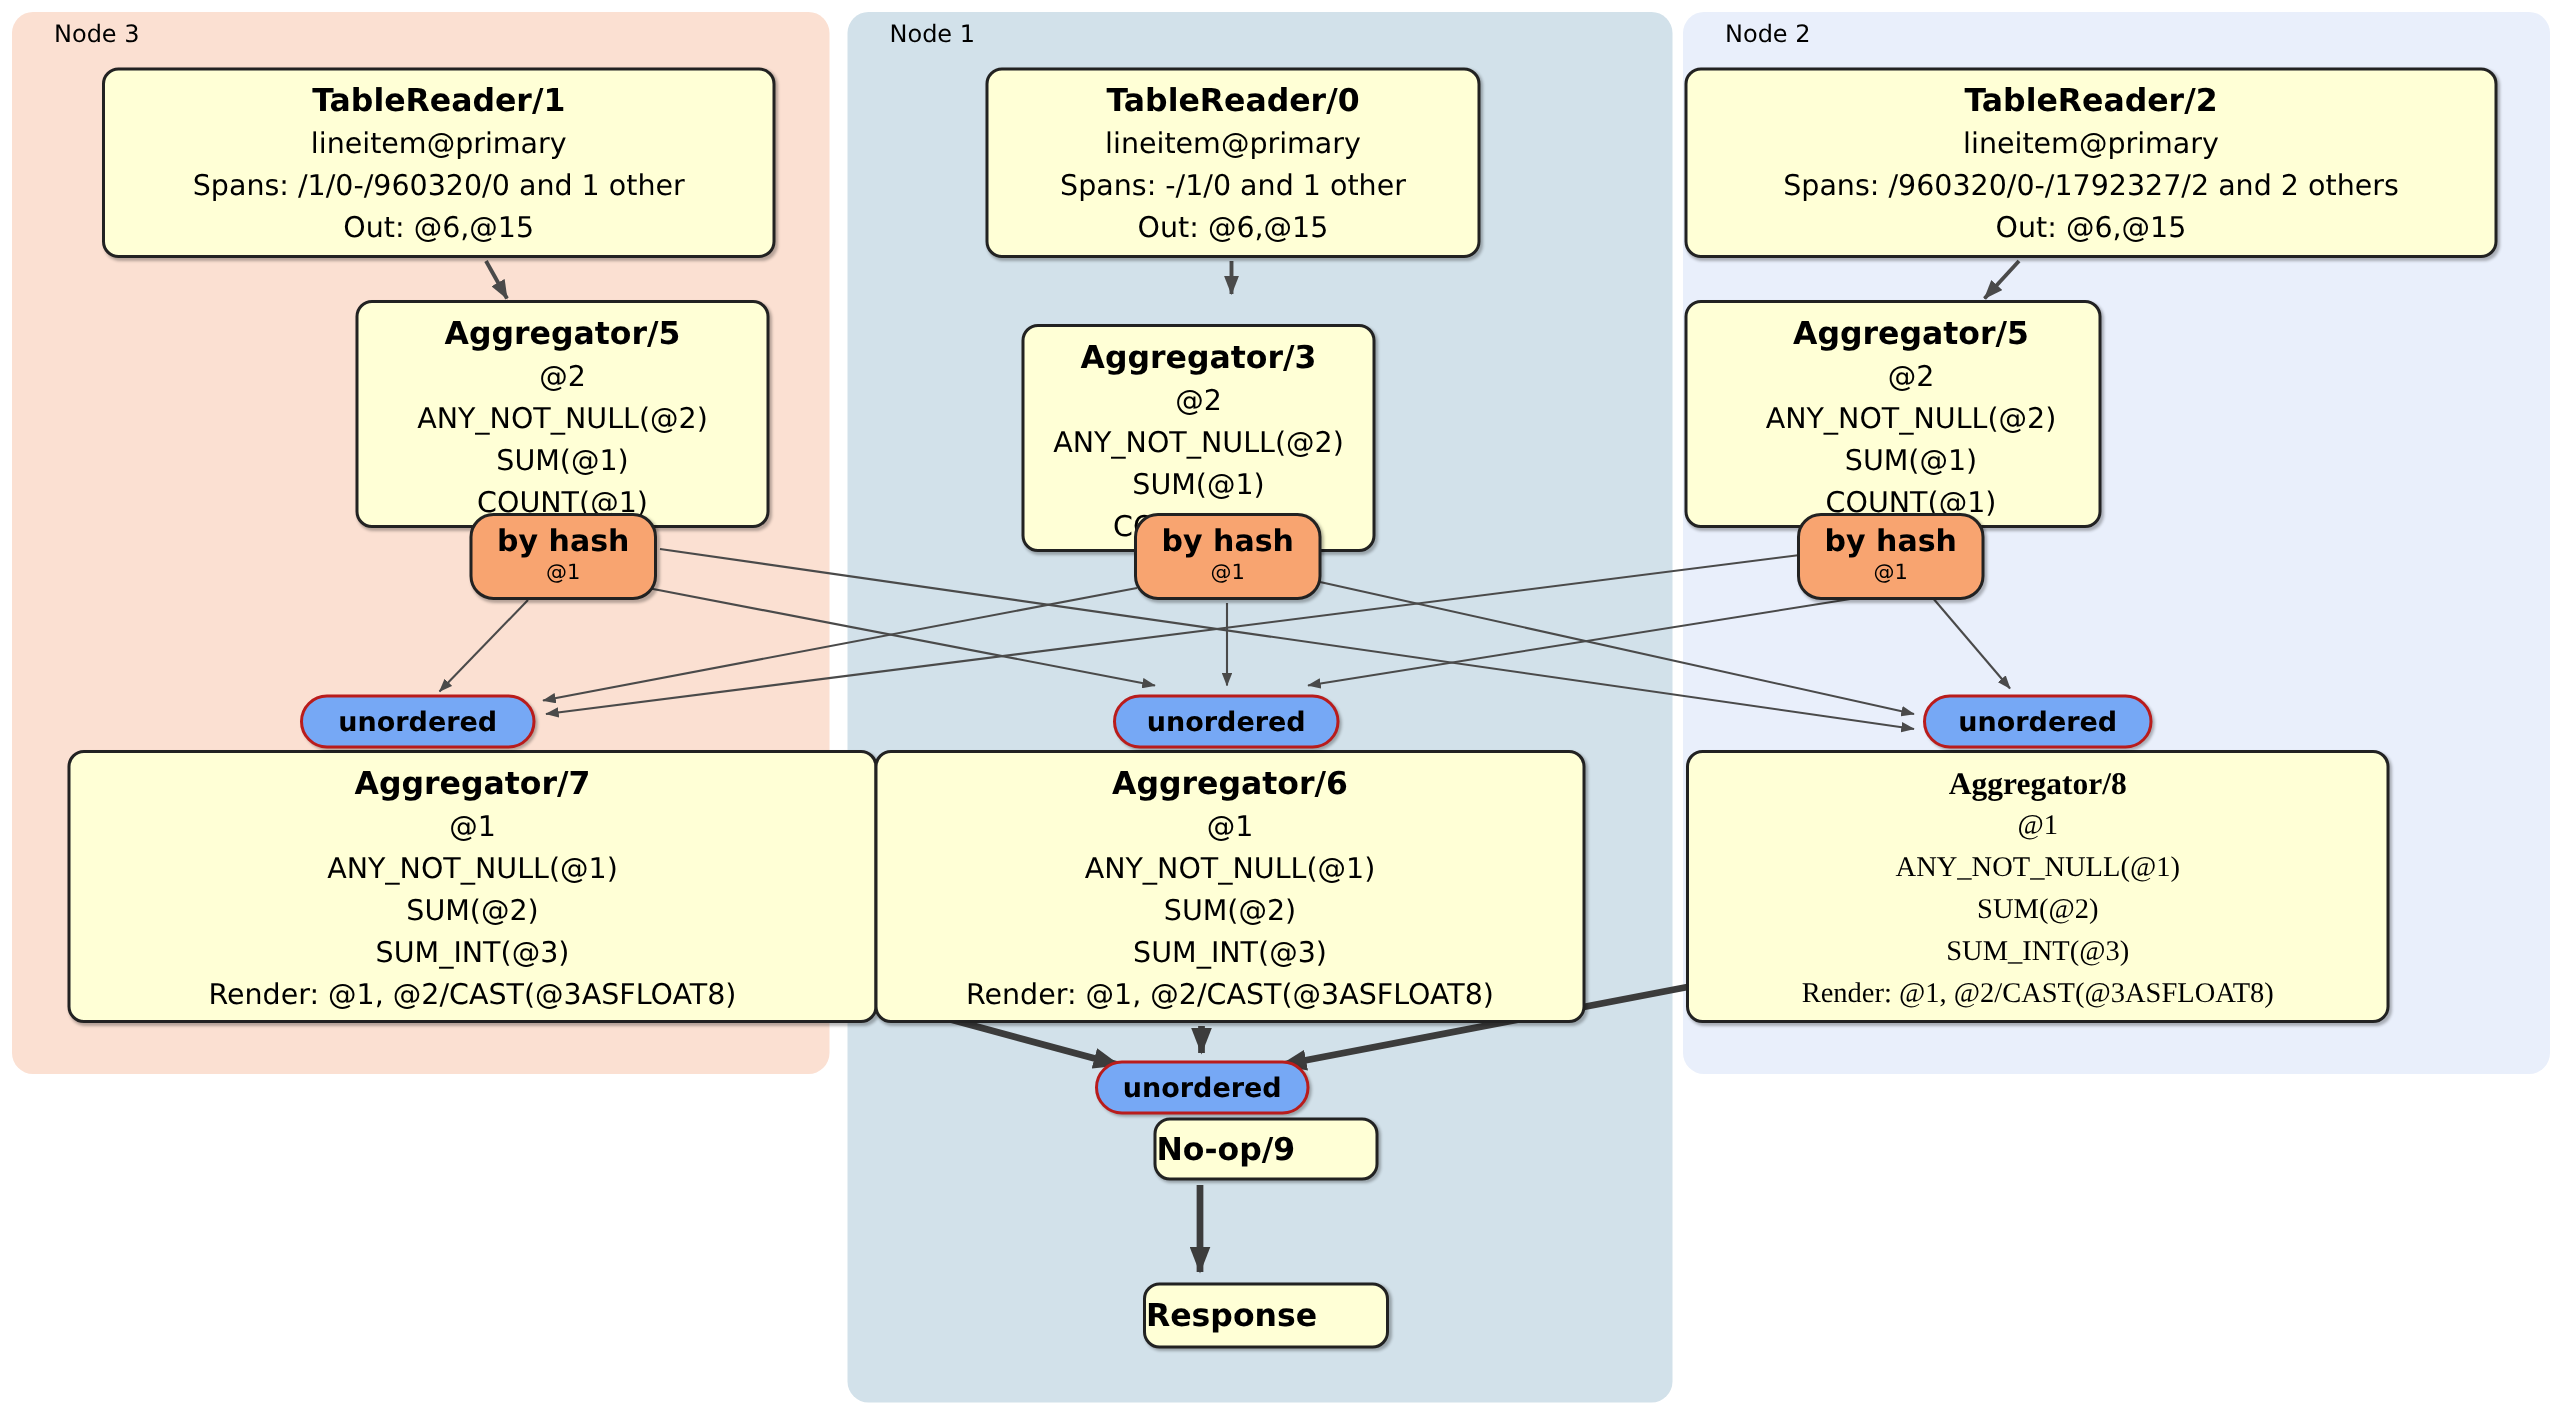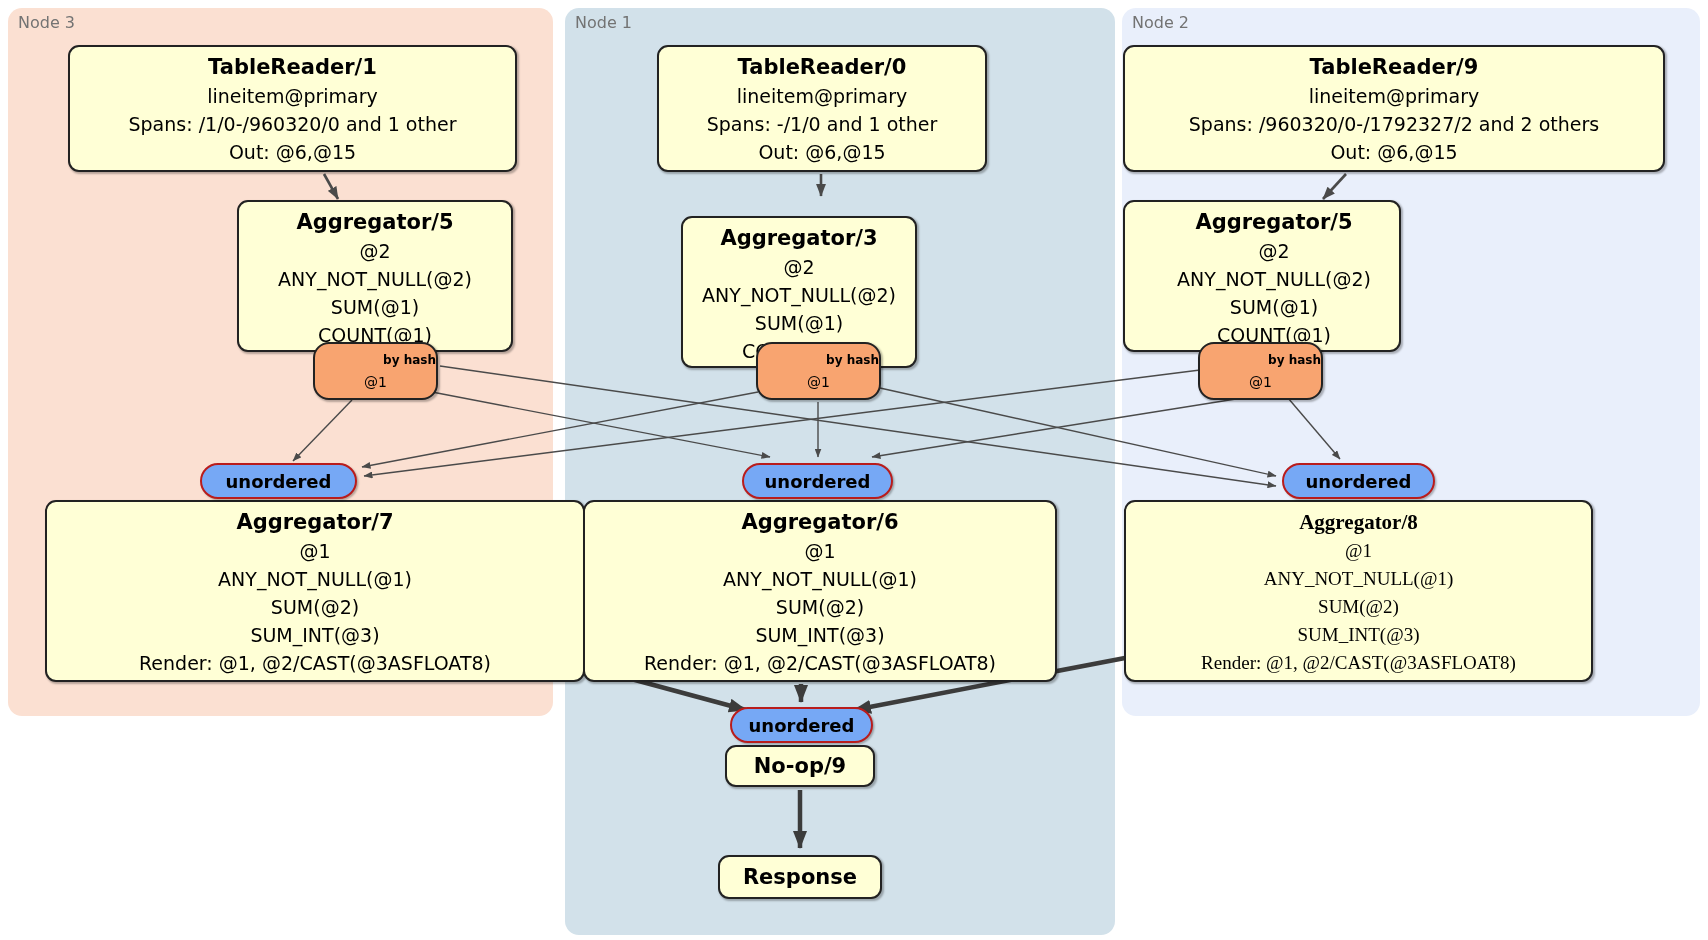--- a/index.html
+++ b/index.html
@@ -7,36 +7,36 @@
     --box_fill:#ffffd6; --router_fill:#f8a470; --sync_fill:#76a8f5;
     --edge:#4a4a4a; --edge_thick:#3c3c3c; --ink:#000000;
   }
   html,body { margin:0; padding:0; background:#ffffff; }
   .stage {
     position:relative; width:1708px; height:940px; overflow:hidden;
     background:#ffffff; color:var(--ink);
     font-family:"DejaVu Sans","Liberation Sans",sans-serif;
   }
   .region { position:absolute; border-radius:14px; }
-  .node-label { position:absolute; left:10px; top:5px; font-size:16px; color:#737373; white-space:nowrap; }
+  .node-label { position:absolute; left:28px; top:5px; font-size:16px; color:#000000; white-space:nowrap; }
   .edges { position:absolute; left:0; top:0; pointer-events:none; }
   .ybox {
     position:absolute; box-sizing:border-box; background:var(--box_fill);
     border:2px solid #222; border-radius:11px; text-align:center;
     box-shadow:1.5px 1.5px 2px rgba(0,0,0,0.28); padding-top:5px;
   }
   .btitle { font-size:21px; font-weight:bold; line-height:30px; white-space:nowrap; }
   .bline  { font-size:19px; line-height:28px; white-space:nowrap;text-align:center; }
-  .title-only { display:flex; align-items:center; justify-content:center; padding:0; }
+  .title-only { display:flex; align-items:center; justify-content:flex-start; padding:0;margin-left:44px; }
   .router {
     position:absolute; box-sizing:border-box; background:var(--router_fill);
     border:2px solid #222; border-radius:16px; text-align:center; padding-top:4px;
     box-shadow:1.5px 1.5px 2px rgba(0,0,0,0.28);
   }
-  .rtitle { font-size:12px; font-weight:bold; line-height:25px;text-align:right; }
+  .rtitle { font-size:20px; font-weight:bold; line-height:25px; }
   .rsub   { font-size:14px; line-height:18px; }
   .sync {
     position:absolute; box-sizing:border-box; background:var(--sync_fill);
     border:2px solid #b91c1c; border-radius:19px;
     display:flex; align-items:center; justify-content:center;
     font-size:18px; font-weight:bold;
     box-shadow:1.5px 1.5px 2px rgba(0,0,0,0.28);
   }
 </style>
 </head>
@@ -96,21 +96,21 @@
     <div class="bline">Spans: /1/0-/960320/0 and 1 other</div>
     <div class="bline">Out: @6,@15</div>
   </div>
   <div class="ybox" style="left:657px; top:45px; width:330px; height:127px;">
     <div class="btitle">TableReader/0</div>
     <div class="bline">lineitem@primary</div>
     <div class="bline">Spans: -/1/0 and 1 other</div>
     <div class="bline">Out: @6,@15</div>
   </div>
   <div class="ybox" style="left:1123px; top:45px; width:542px; height:127px;">
-    <div class="btitle">TableReader/9</div>
+    <div class="btitle">TableReader/2</div>
     <div class="bline">lineitem@primary</div>
     <div class="bline">Spans: /960320/0-/1792327/2 and 2 others</div>
     <div class="bline">Out: @6,@15</div>
   </div>
 
   <div class="ybox" style="left:237px; top:200px; width:276px; height:152px;">
     <div class="btitle">Aggregator/5</div>
     <div class="bline">@2</div>
     <div class="bline">ANY_NOT_NULL(@2)</div>
     <div class="bline">SUM(@1)</div>

